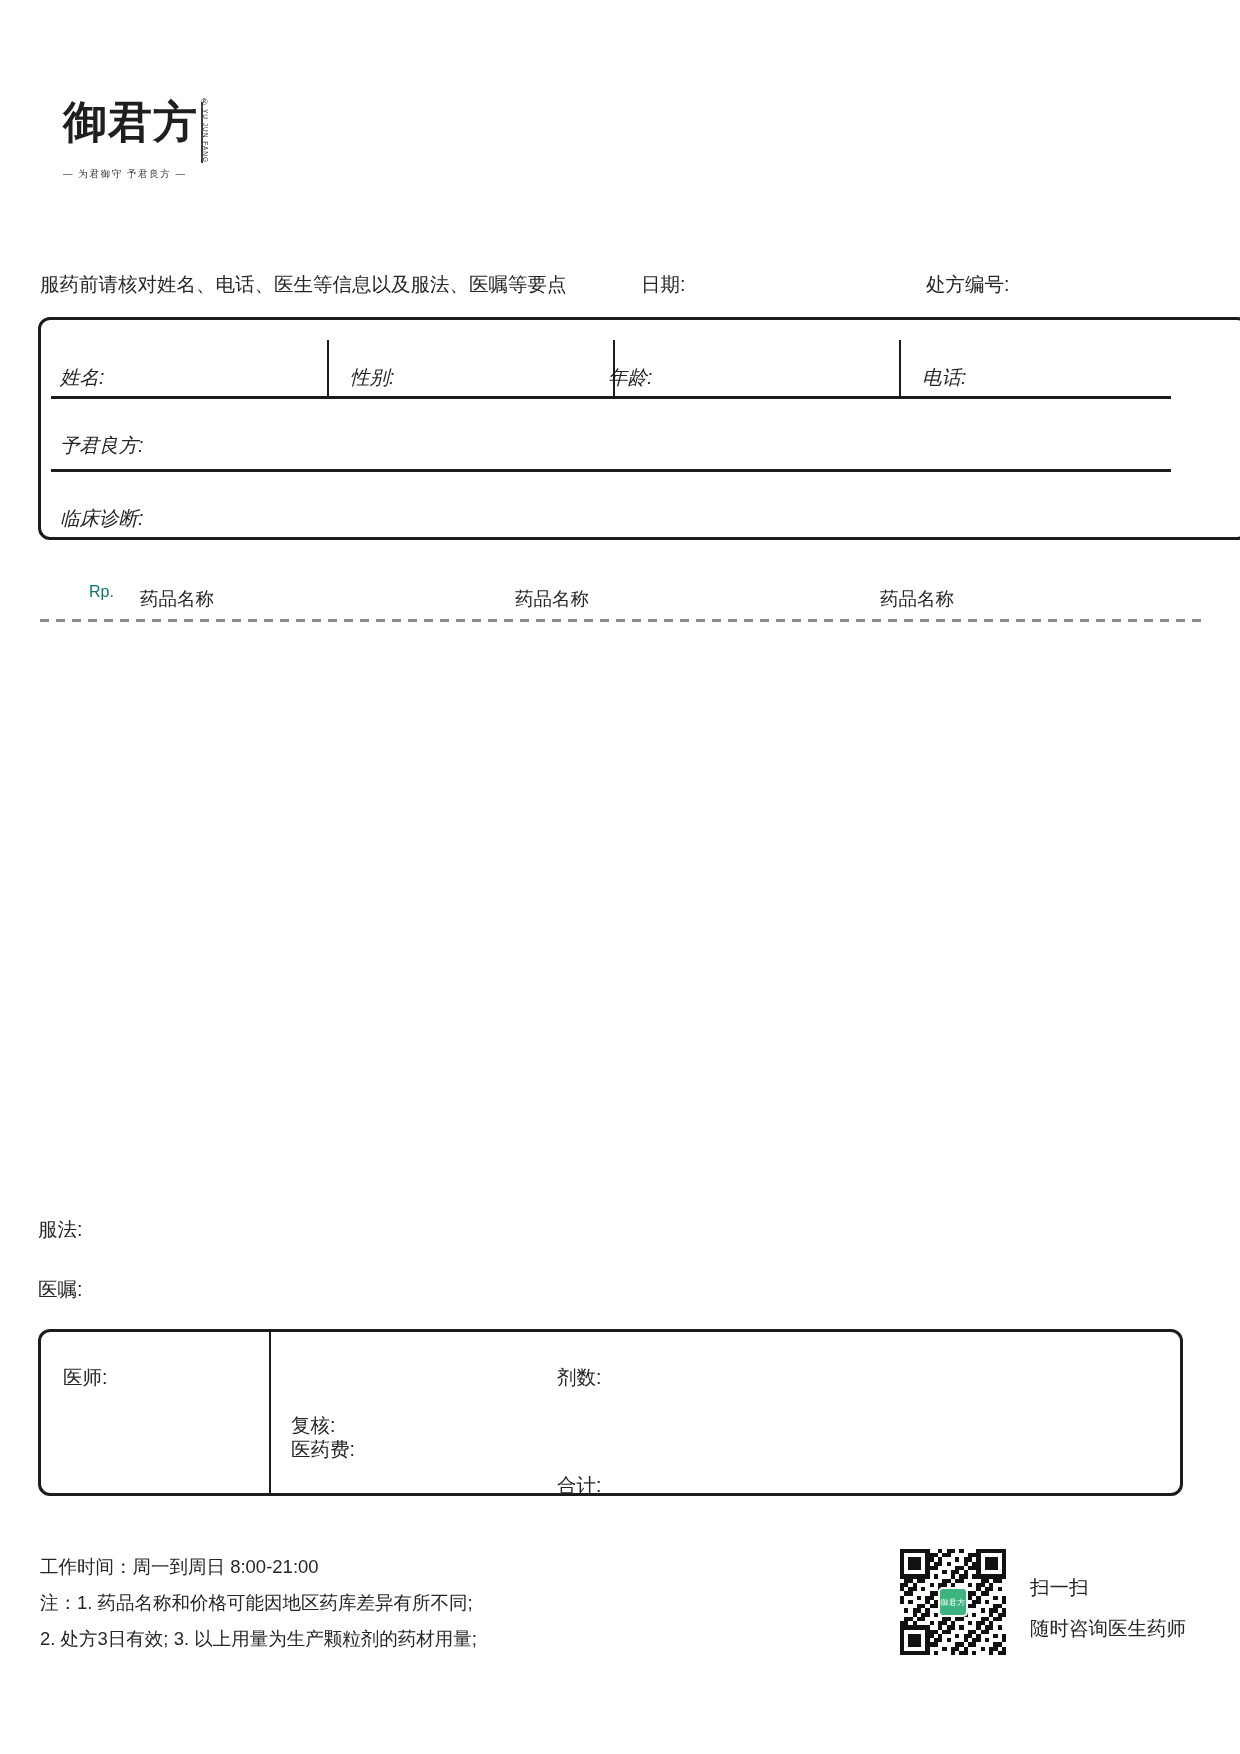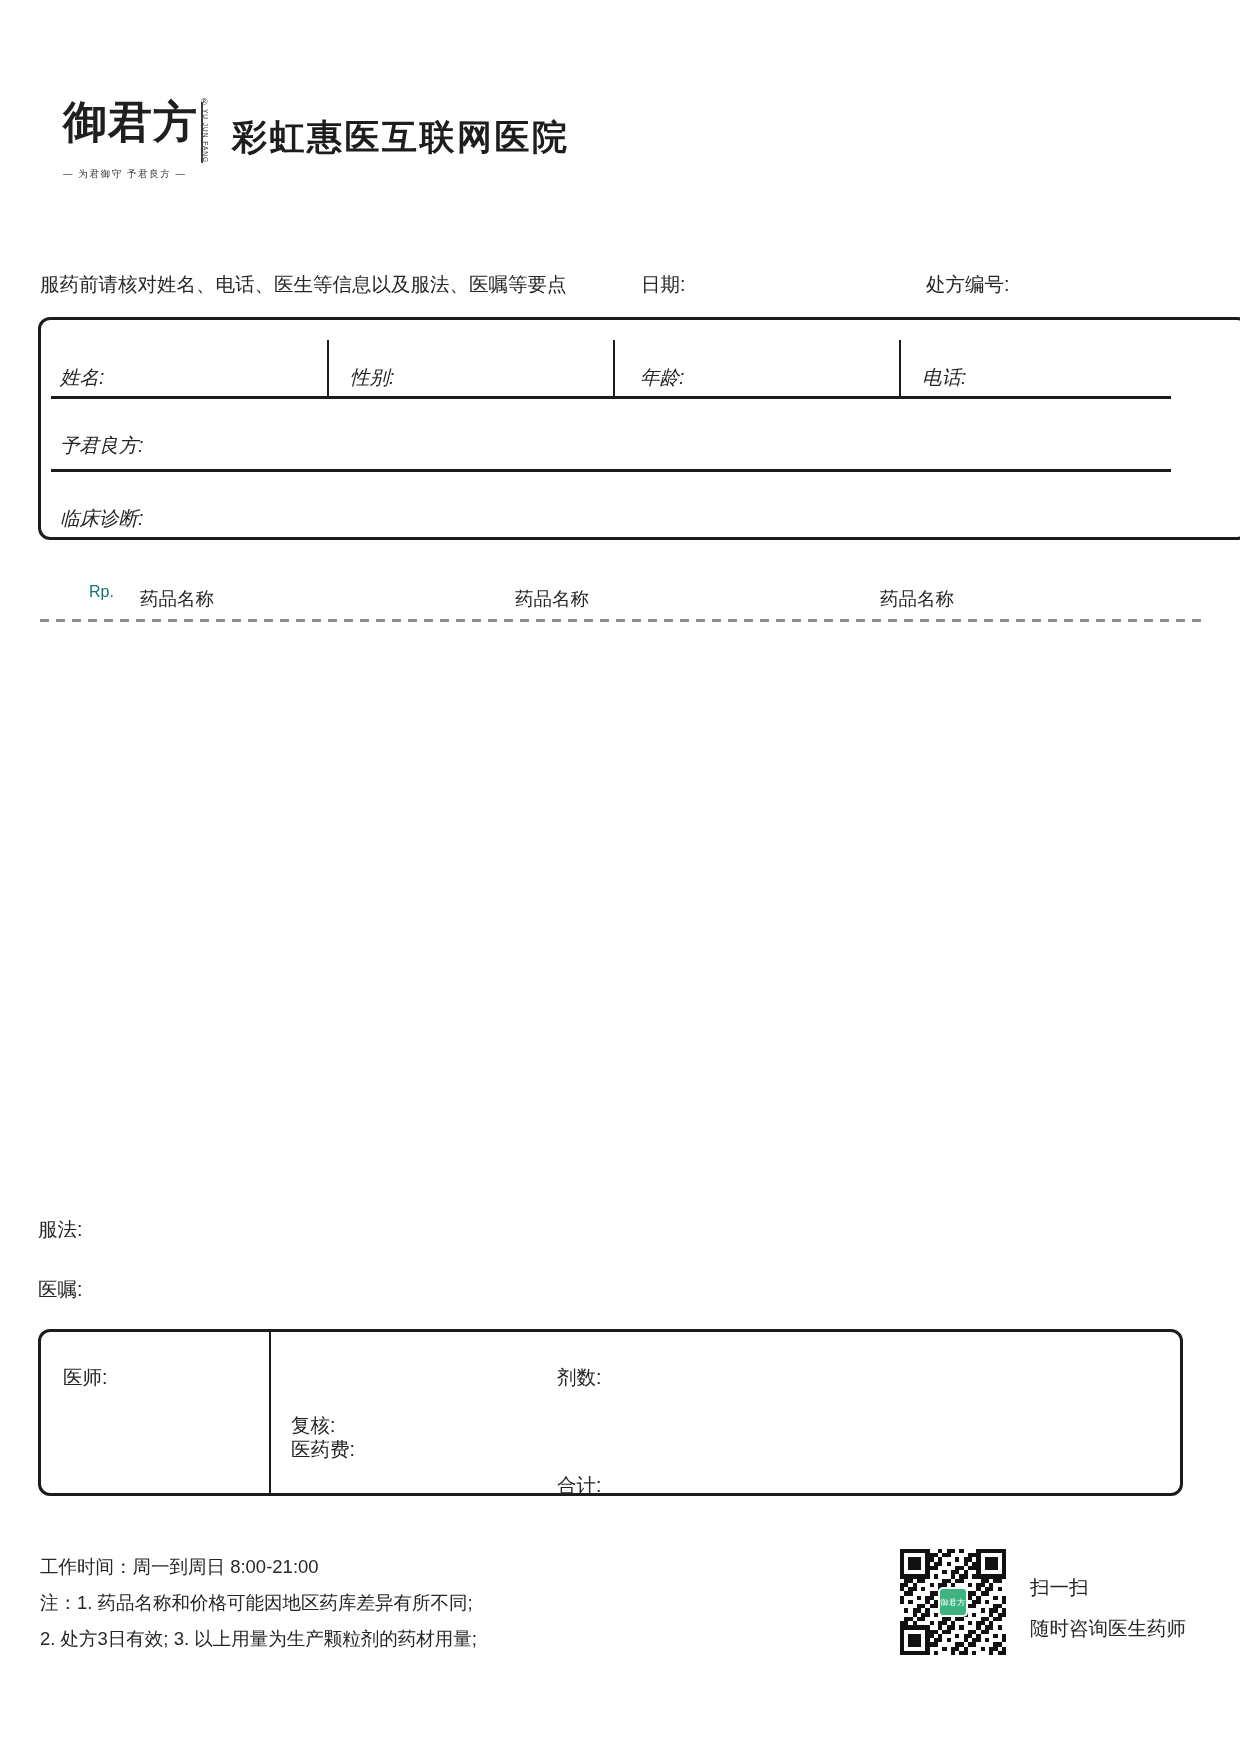--- a/index.html
+++ b/index.html
@@ -36,21 +36,21 @@
   .rxno-lb { left:926px; top:271px; font-size:19.5px; }
 
   
   .patient-box {
     left:38px; top:317px; width:1211px; height:223px;
     border:3px solid #1c1c1c; border-radius:12px; box-sizing:border-box;font-style:italic;
   }
   .patient-box .lbl { position:absolute; font-size:19.5px; color:#242424; white-space:nowrap; }
   .p-name  { left:19px;  top:44px; }
   .p-sex   { left:309px; top:44px; }
-  .p-age   { left:599px; top:44px; }
+  .p-age   { left:567px; top:44px; }
   .p-tel   { left:881px; top:44px; }
   .p-addr  { left:19px;  top:112px; }
   .p-diag  { left:19px;  top:185px; }
   .vdiv { position:absolute; top:20px; width:2px; height:56px; background:#1c1c1c; }
   .vd1 { left:286px; } .vd2 { left:572px; } .vd3 { left:858px; }
   .hline { position:absolute; left:10px; width:1120px; height:3px; background:#1c1c1c; }
   .hl1 { top:76px; } .hl2 { top:149px; }
 
   
   .rp-label { left:57px; top:583px; font-size:16px; color:#0f766e;margin-left:32px; }
@@ -102,21 +102,20 @@
     <div class="logo-row">
       <span class="logo-text">御君方</span>
       <span class="logo-side">
         <span class="reg-mark">®</span>
         <span class="logo-latin">YU JUN FANG</span>
       </span>
     </div>
     <div class="tagline">— 为君御守 予君良方 —</div>
   </div>
   <div class="abs logo-divider"></div>
-  <div class="abs hospital-name">彩虹惠医互联网医院</div>
 
   <div class="abs notice">服药前请核对姓名、电话、医生等信息以及服法、医嘱等要点</div>
   <div class="abs date-lb">日期:</div>
   <div class="abs rxno-lb">处方编号:</div>
 
   <div class="abs patient-box">
     <span class="lbl p-name">姓名:</span>
     <span class="lbl p-sex">性别:</span>
     <span class="lbl p-age">年龄:</span>
     <span class="lbl p-tel">电话:</span>

